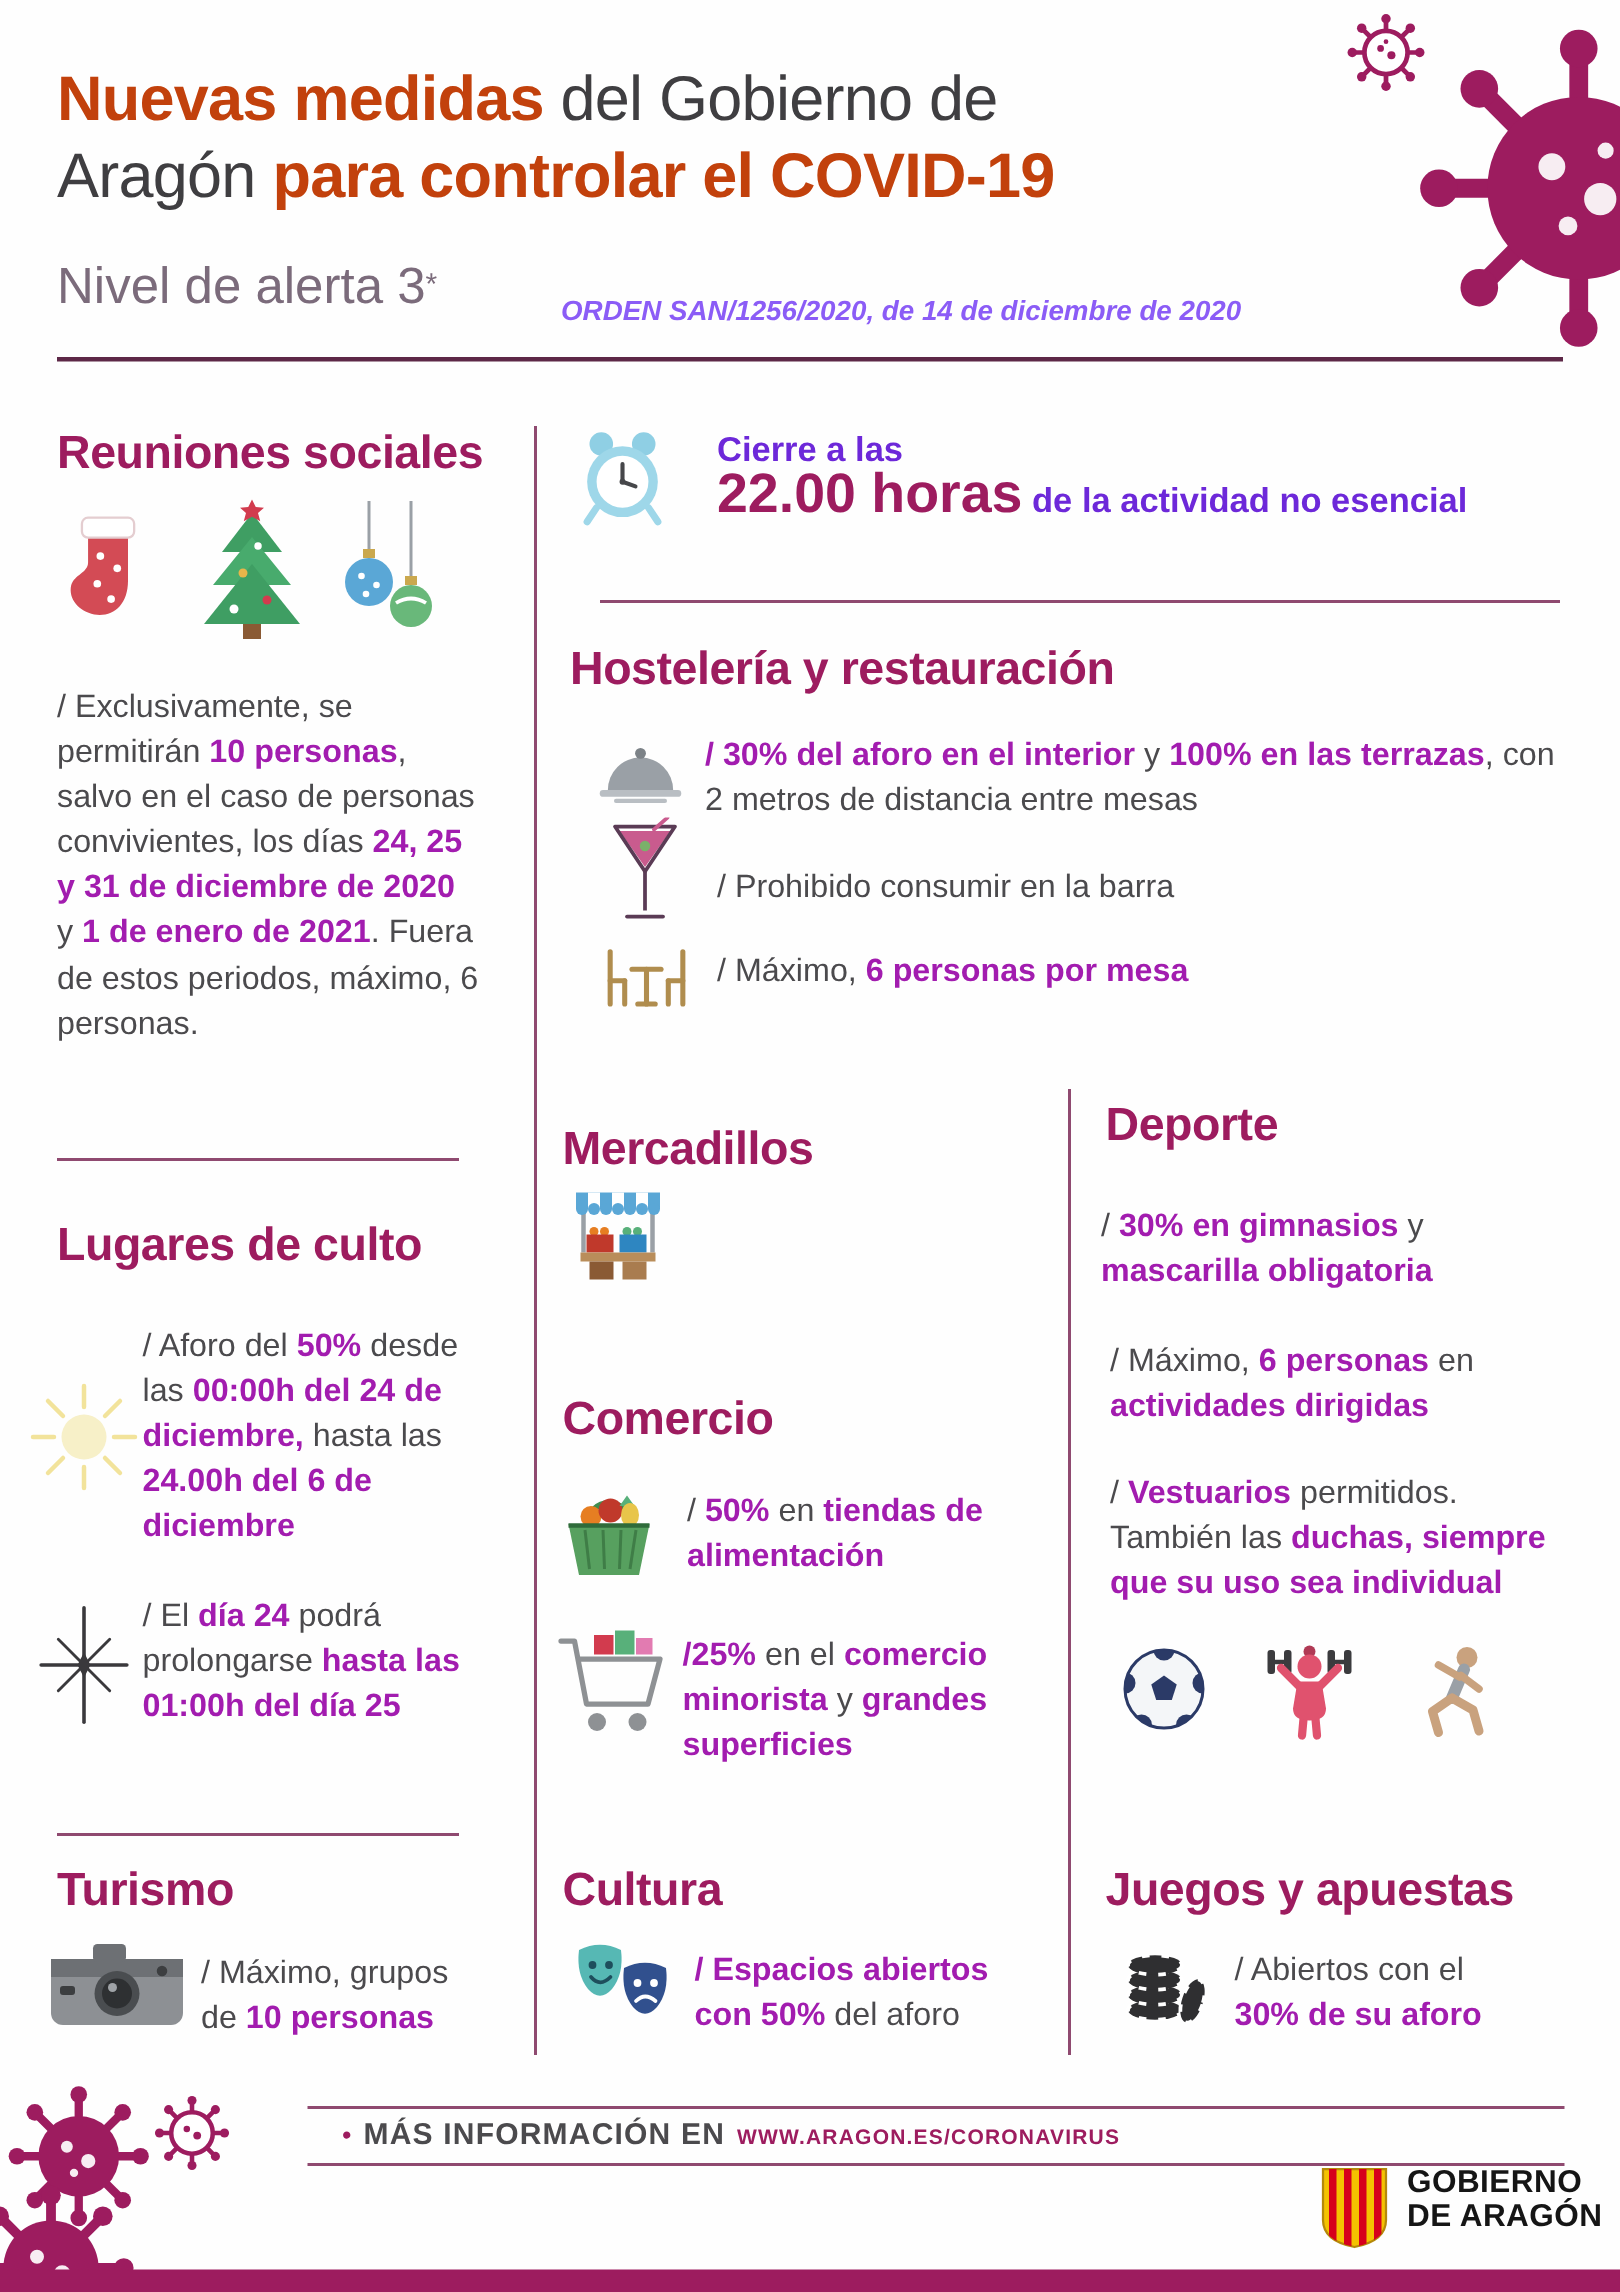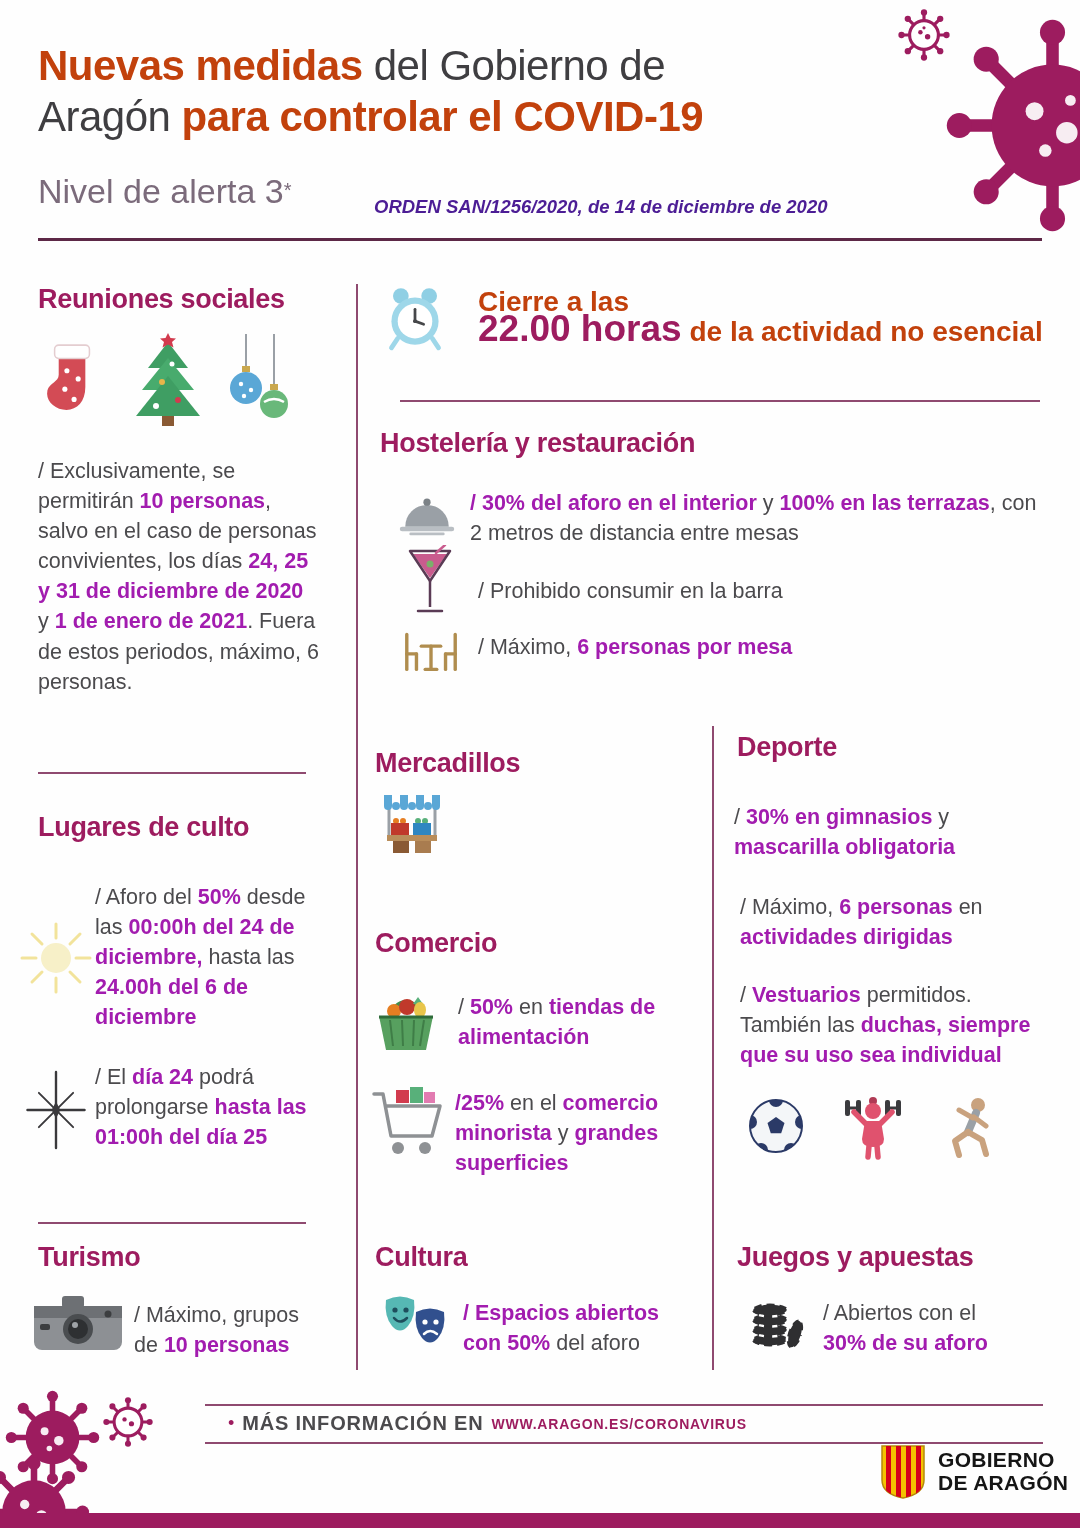--- a/index.html
+++ b/index.html
@@ -5,40 +5,40 @@
   * { margin:0; padding:0; box-sizing:border-box; }
   body { font-family:"Liberation Sans", sans-serif; background:#ffffff; }
   .page { position:relative; width:1080px; height:1528px; background:#fefefe; overflow:hidden; }
   .abs { position:absolute; }
 
   .h-title { font-size:42px; font-weight:400; line-height:1.22; color:#3f3e41; letter-spacing:-0.5px; }
   .h-title .accent { color:#c2410c; font-weight:700; }
 
   .alert-text { font-size:34px; color:#7b6b7b; }
   .alert-mark { font-size:20px; color:#7b6b7b; vertical-align:super; }
-  .order { font-size:18.5px; font-style:italic; font-weight:700; color:#4c1d95; }
-
-  .section-title { font-size:27px; font-weight:700; color:#9d1c5f; letter-spacing:-0.3px; }
+  .order { font-size:18.5px; font-style:italic; font-weight:700; color:#8b5cf6; }
+
+  .section-title { font-size:31px; font-weight:700; color:#9d1c5f; letter-spacing:-0.3px; }
 
   .txt { font-size:21.5px; line-height:1.4; color:#4b4a4d; }
   .txt strong { color:#a21caf; }
 
-  .closure-small { font-size:28px; font-weight:700; color:#c2410c; }
+  .closure-small { font-size:23px; font-weight:700; color:#6d28d9; }
   .closure-big { font-size:37px; font-weight:700; color:#9d1c5f; }
 
   .rule { background:#5d2847; height:2.5px; }
   .thin-h { background:#8f4a70; height:1.5px; }
   .thin-v { background:#8f4a70; width:1.5px; }
 
   .footer-row { display:flex; align-items:center; gap:8px; }
   .bullet { color:#9d1c5f; font-size:18px; }
   .info-label { font-size:20px; letter-spacing:0.8px; color:#4b4a4d; font-weight:700; }
   .info-link { font-size:14px; letter-spacing:0.8px; color:#9d1c5f; font-weight:700; }
 
-  .logo { display:flex; align-items:center; gap:12px; }
+  .logo { display:flex; gap:12px; }
   .logo-text { font-size:21px; font-weight:700; color:#151515; line-height:1.08; letter-spacing:0.3px; }
 
   .bottom-bar { background:#9d1c5f; }
   svg { display:block; }
 </style>
 </head>
 <body>
 
 <div class="page">
 

